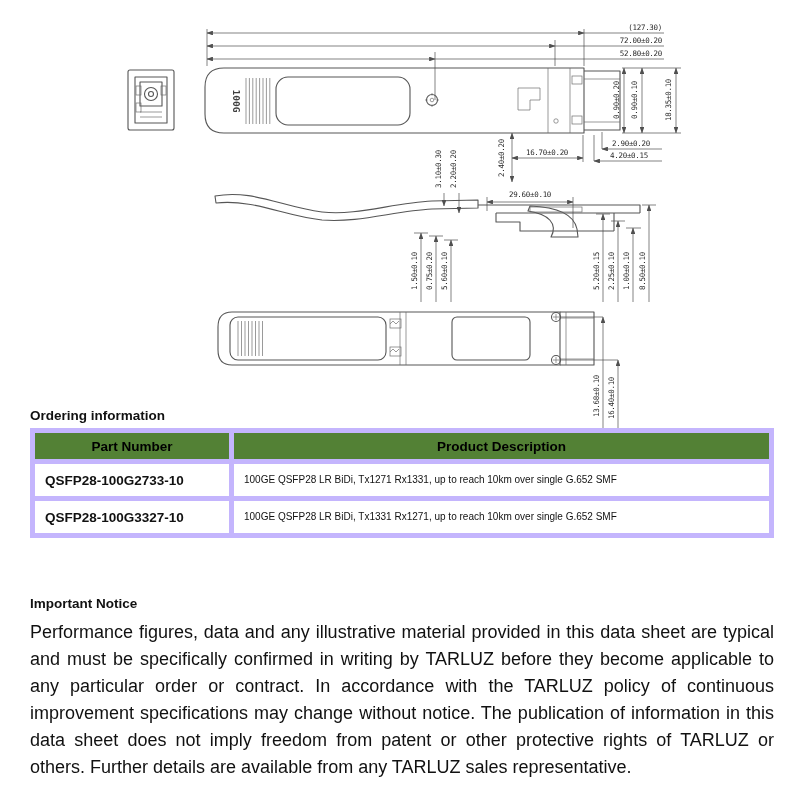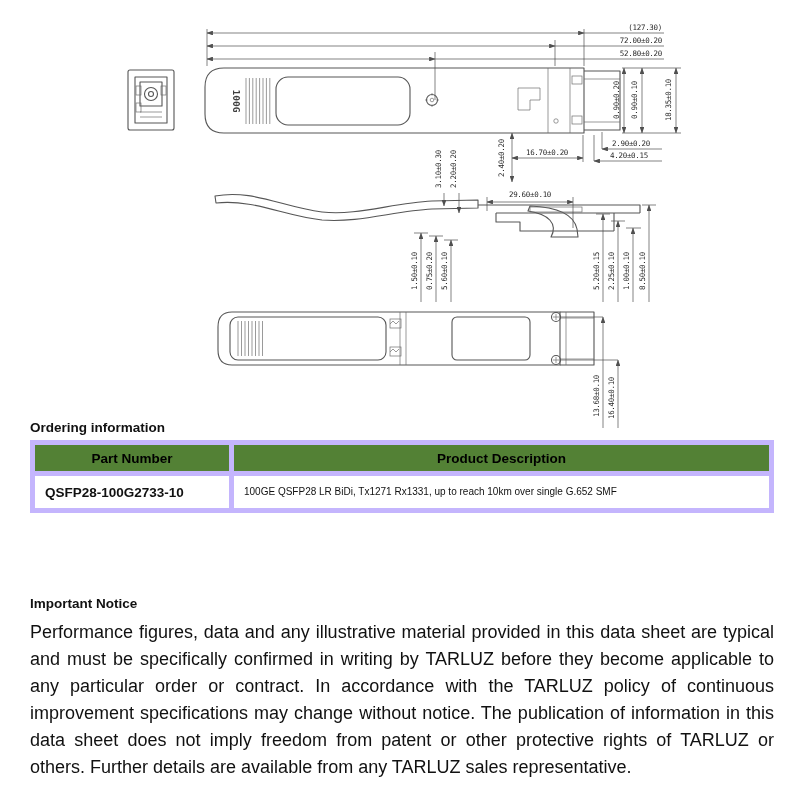--- a/index.html
+++ b/index.html
@@ -4,21 +4,21 @@
 <style>
   html,body{margin:0;padding:0;background:#ffffff;}
   body{width:800px;height:800px;overflow:hidden;}
   .page{position:relative;width:704px;height:800px;font-family:"Liberation Sans",sans-serif;color:#111;}
   .drawing{position:absolute;left:0;top:0;}
   .oln{fill:none;stroke:#565656;stroke-width:1.1;stroke-linejoin:round;}
   .thin{fill:none;stroke:#6e6e6e;stroke-width:0.7;}
   .dim{fill:none;stroke:#4f4f4f;stroke-width:0.7;}
   .dimt{font-family:"DejaVu Sans Mono","Liberation Mono",monospace;font-size:7.5px;fill:#2b2b2b;letter-spacing:-0.3px;}
   .lbl{font-family:"DejaVu Sans Mono","Liberation Mono",monospace;font-size:9.5px;font-weight:bold;fill:#3f3f3f;}
-  .ordering{position:absolute;left:30px;top:420px;width:744px;}
+  .ordering{position:absolute;left:30px;top:408px;width:744px;}
   .sec-h{font-size:13.5px;font-weight:bold;margin:0 0 5px 0;}
   table{border-collapse:collapse;width:100%;table-layout:fixed;}
   th,td{border:5px solid #c4b5fd;}
   th{background:#538135;color:#000;font-size:13.5px;font-weight:bold;height:24px;padding:1px;}
   th.c1{width:192px;}
   td.part{width:192px;font-weight:bold;font-size:13.5px;padding:2px 10px;vertical-align:middle;}
   td.desc{font-size:10px;line-height:26px;padding:3px 60px 3px 10px;vertical-align:middle;}
   .notice{position:absolute;left:30px;top:596px;width:744px;}
   .notice p{margin:8px 0 0;font-size:18px;line-height:27px;text-align:justify;}
 </style>
@@ -167,20 +167,24 @@
         <tr>
           <th class="c1">Part Number</th>
           <th>Product Description</th>
         </tr>
       </thead>
       <tbody>
         <tr>
           <td class="part">QSFP28-100G2733-10</td>
           <td class="desc">100GE QSFP28 LR BiDi, Tx1271 Rx1331, up to reach 10km over single G.652 SMF</td>
         </tr>
+        <tr>
+          <td class="part">QSFP28-100G3327-10</td>
+          <td class="desc">100GE QSFP28 LR BiDi, Tx1331 Rx1271, up to reach 10km over single G.652 SMF</td>
+        </tr>
       </tbody>
     </table>
   </div>
 
   <div class="notice">
     <div class="sec-h">Important Notice</div>
     <p>Performance figures, data and any illustrative material provided in this data sheet are typical and must be specifically confirmed in writing by TARLUZ before they become applicable to any particular order or contract. In accordance with the TARLUZ policy of continuous improvement specifications may change without notice. The publication of information in this data sheet does not imply freedom from patent or other protective rights of TARLUZ or others. Further details are available from any TARLUZ sales representative.</p>
   </div>
 
 </div>

